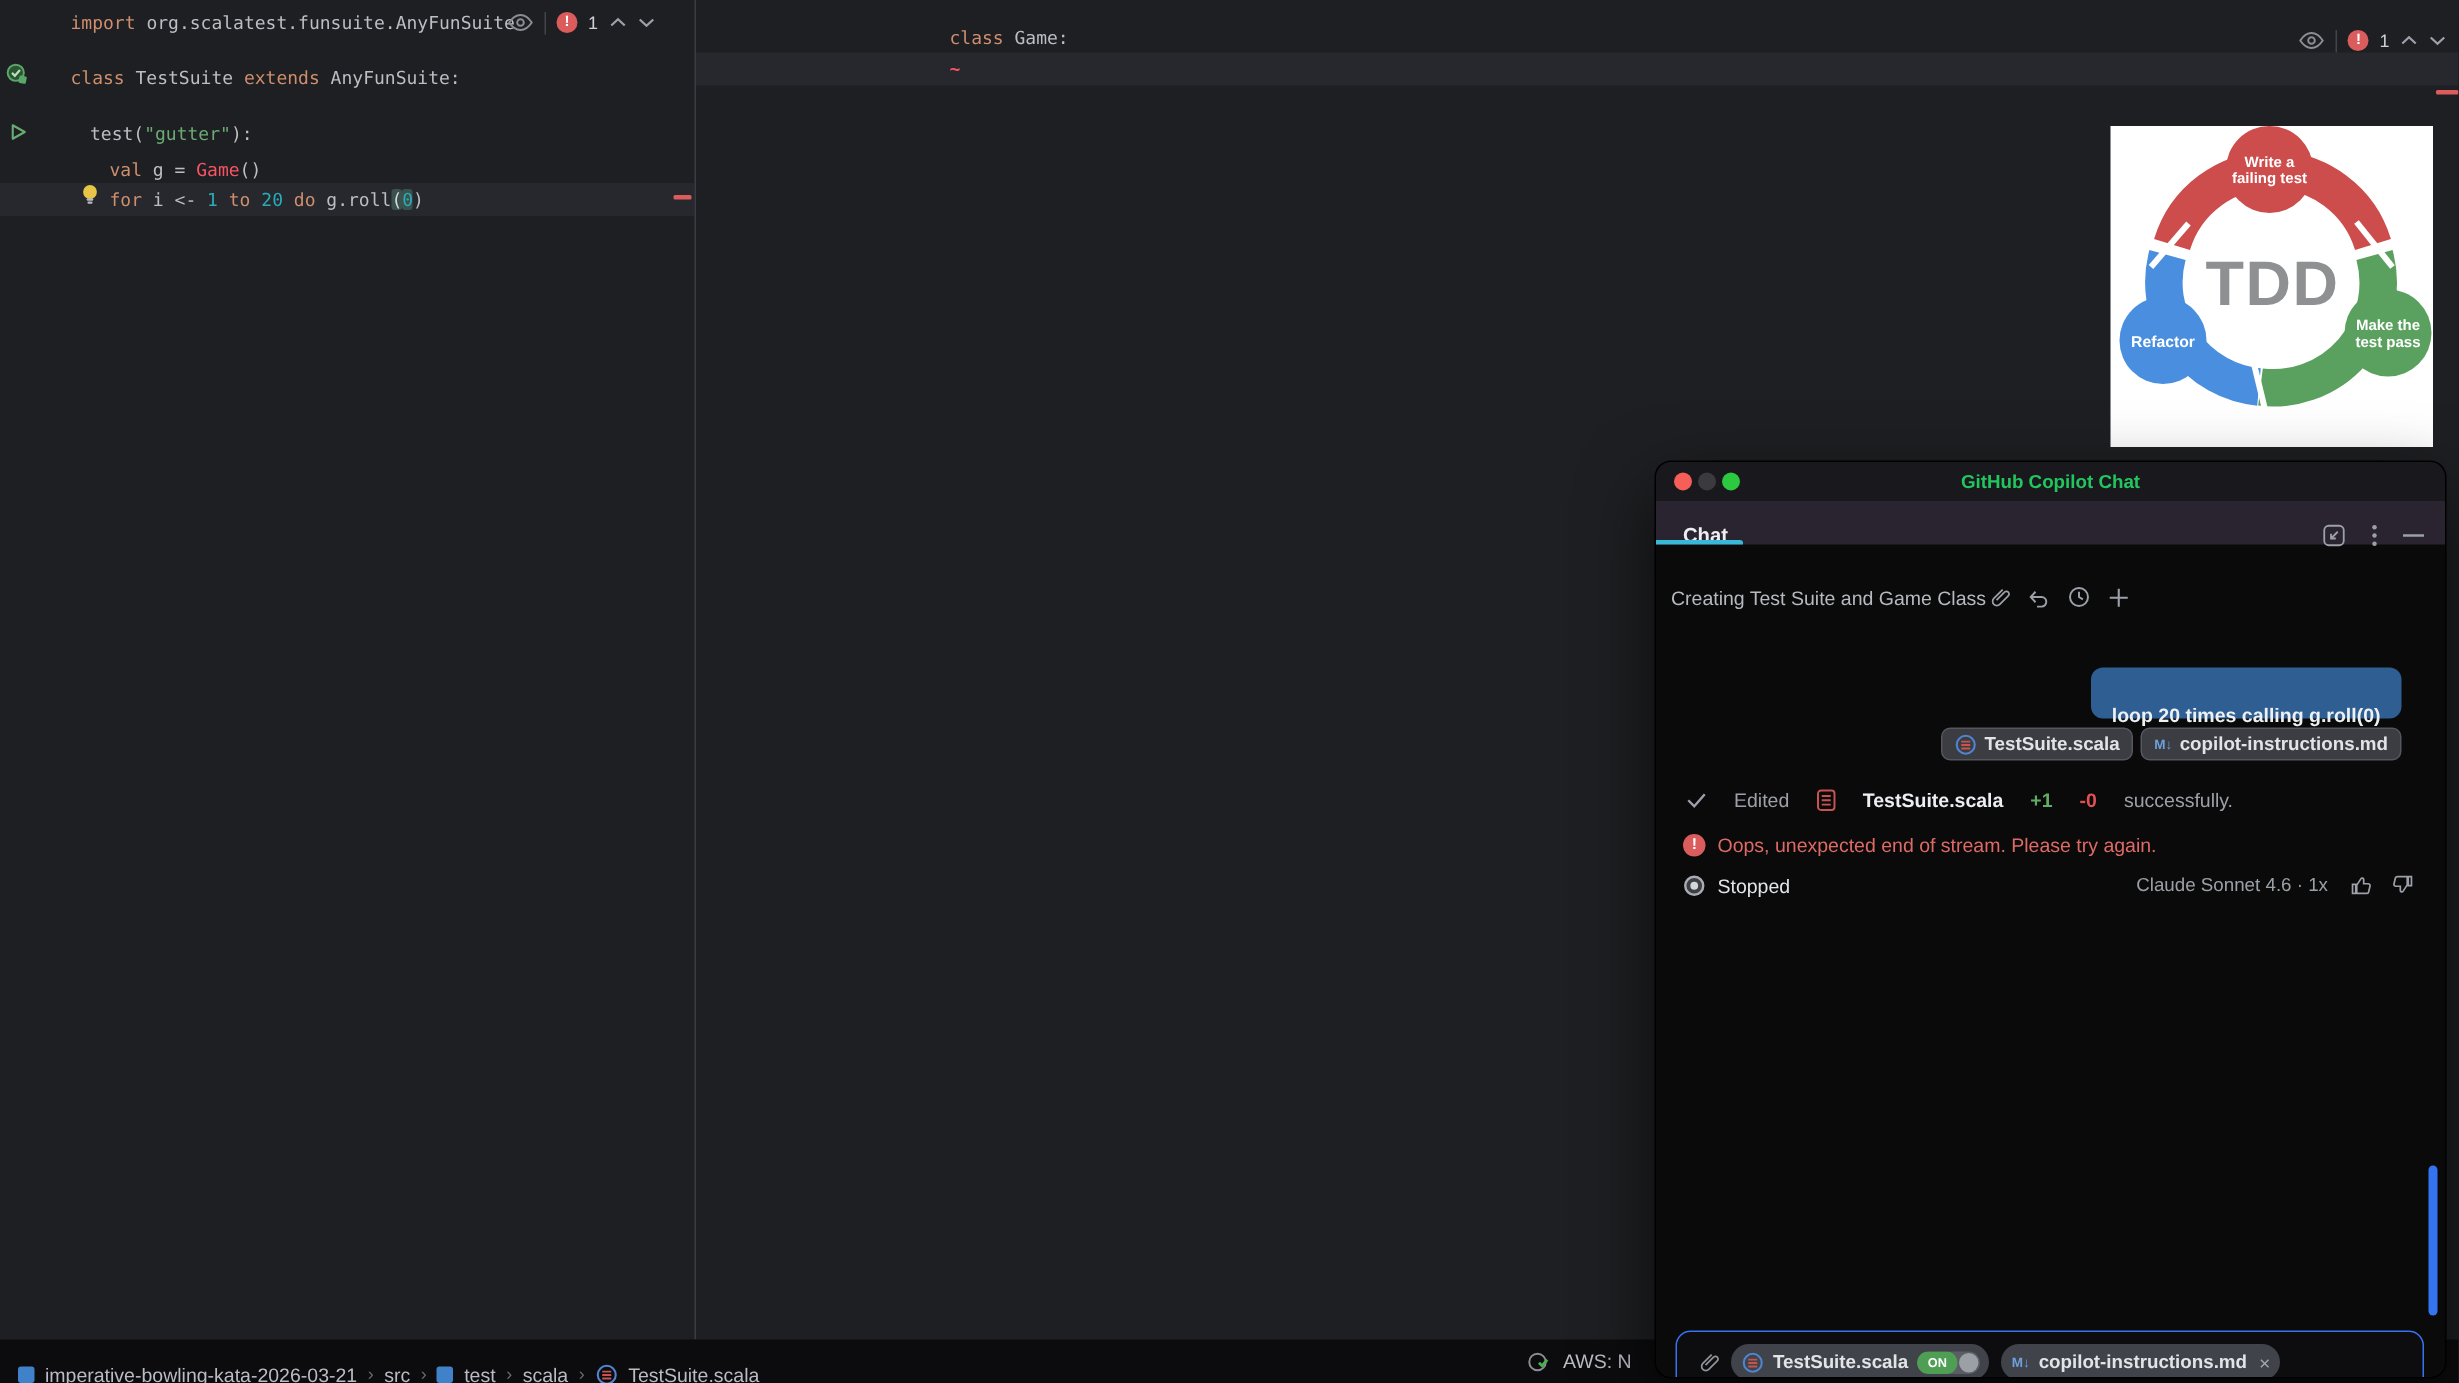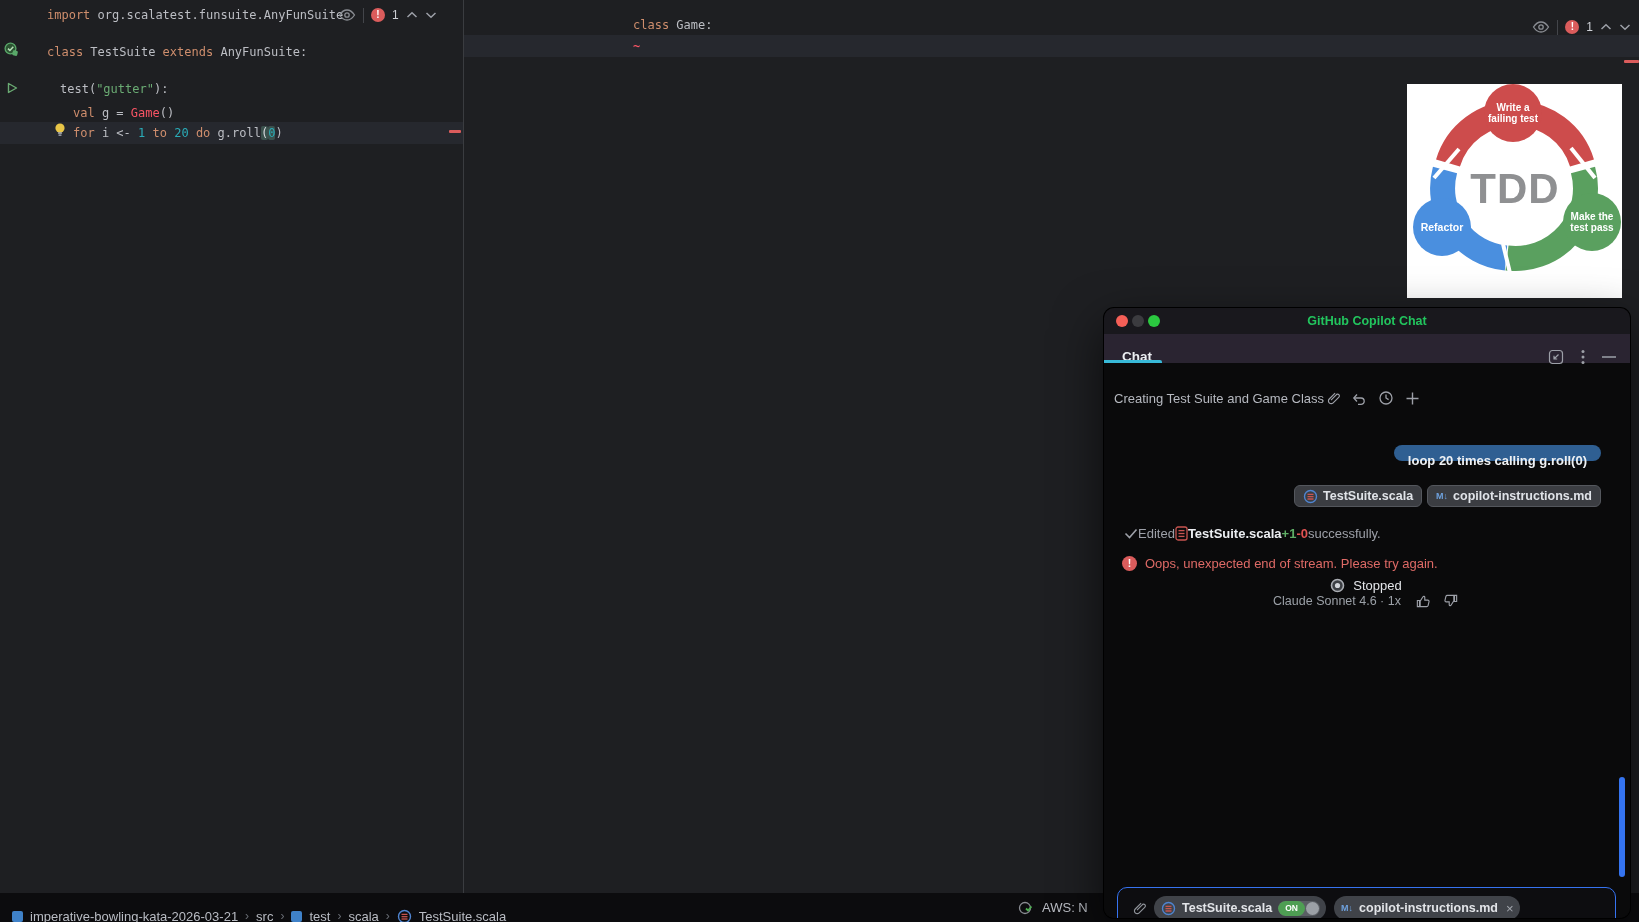--- a/index.html
+++ b/index.html
@@ -72,39 +72,39 @@
   #tab-underline { position:absolute; left:0; bottom:0; width:58px; height:3.5px; background:#38b9d8; border-radius:0 2px 0 0; }
   #tabbar-icons { position:absolute; right:14px; top:0; height:46px; display:flex; align-items:center; gap:17px; }
 
   #chat-body { position:absolute; left:0; top:72px; width:100%; bottom:0; background:#0a0a0b; }
 
   #thread-row { position:absolute; left:10px; right:10px; top:6px; height:24px; display:flex;
     align-items:center; }
   #thread-title { font-size:13px; color:#b6b9c0; }
   #thread-icons { display:flex; align-items:center; gap:11px; }
 
-  #user-bubble { position:absolute; right:29px; top:65px; height:16px; line-height:32px; padding:0 14px;
+  #user-bubble { position:absolute; right:29px; top:65px; height:34px; line-height:32px; padding:16px 14px;
     background:#2f5f92; border-radius:8px; font-size:13px; font-weight:700; color:#eef1f4; }
 
   #msg-chips { position:absolute; right:29px; top:105px; display:flex; gap:5px; }
   .chip { height:22px; display:flex; align-items:center; gap:5px; padding:0 8px;
     background:#3b3d42; border:1px solid #54575d; border-radius:6px;
     font-size:12.5px; font-weight:700; color:#e0e3e8; }
 
-  #edited-row { position:absolute; left:20px; top:141px; height:24px; display:flex; align-items:center; gap:0; font-size:13px; }
+  #edited-row { position:absolute; left:20px; top:141px; height:24px; display:flex; align-items:center; gap:18px; font-size:13px; }
   .muted { color:#9da0a8; } .filename { color:#eceef2; font-weight:700; }
   .add { color:#5fad65; font-weight:600; } .del { color:#e05252; font-weight:600; }
 
   #error-row { position:absolute; left:18px; top:171px; height:24px; display:flex; align-items:center; gap:8px;
     font-size:13px; color:#de6a66; }
   .excl { width:15px; height:15px; border-radius:50%; background:#db5c5c; color:#fff;
     font-size:10.5px; font-weight:700; text-align:center; line-height:15px; flex:0 0 auto; }
 
   #stopped-row { position:absolute; left:18px; right:20px; top:198px; height:24px; display:flex;
-    align-items:center; justify-content:space-between;flex-direction:column; }
+    align-items:center; justify-content:space-between; }
   #stopped-left { display:flex; align-items:center; gap:8px; font-size:13px; color:#e3e5e9; }
   #stopped-right { display:flex; align-items:center; gap:12px; }
   #model-usage { font-size:12.5px; color:#9ba0a7; margin-right:2px; }
 
   #chat-scrollbar { position:absolute; left:515px; top:397px; width:6px; height:100px; background:#3574f0; border-radius:3px; }
 
   #input-box { position:absolute; left:13px; top:507px; width:499px; height:95px;
     border:1px solid #3673f0; border-radius:10px; background:#0d0d10; }
   #input-chips { position:absolute; left:12px; top:8px; display:flex; align-items:center; gap:8px; }
   .chip-in { height:24px; display:flex; align-items:center; gap:6px; padding:0 6px 0 7px;

